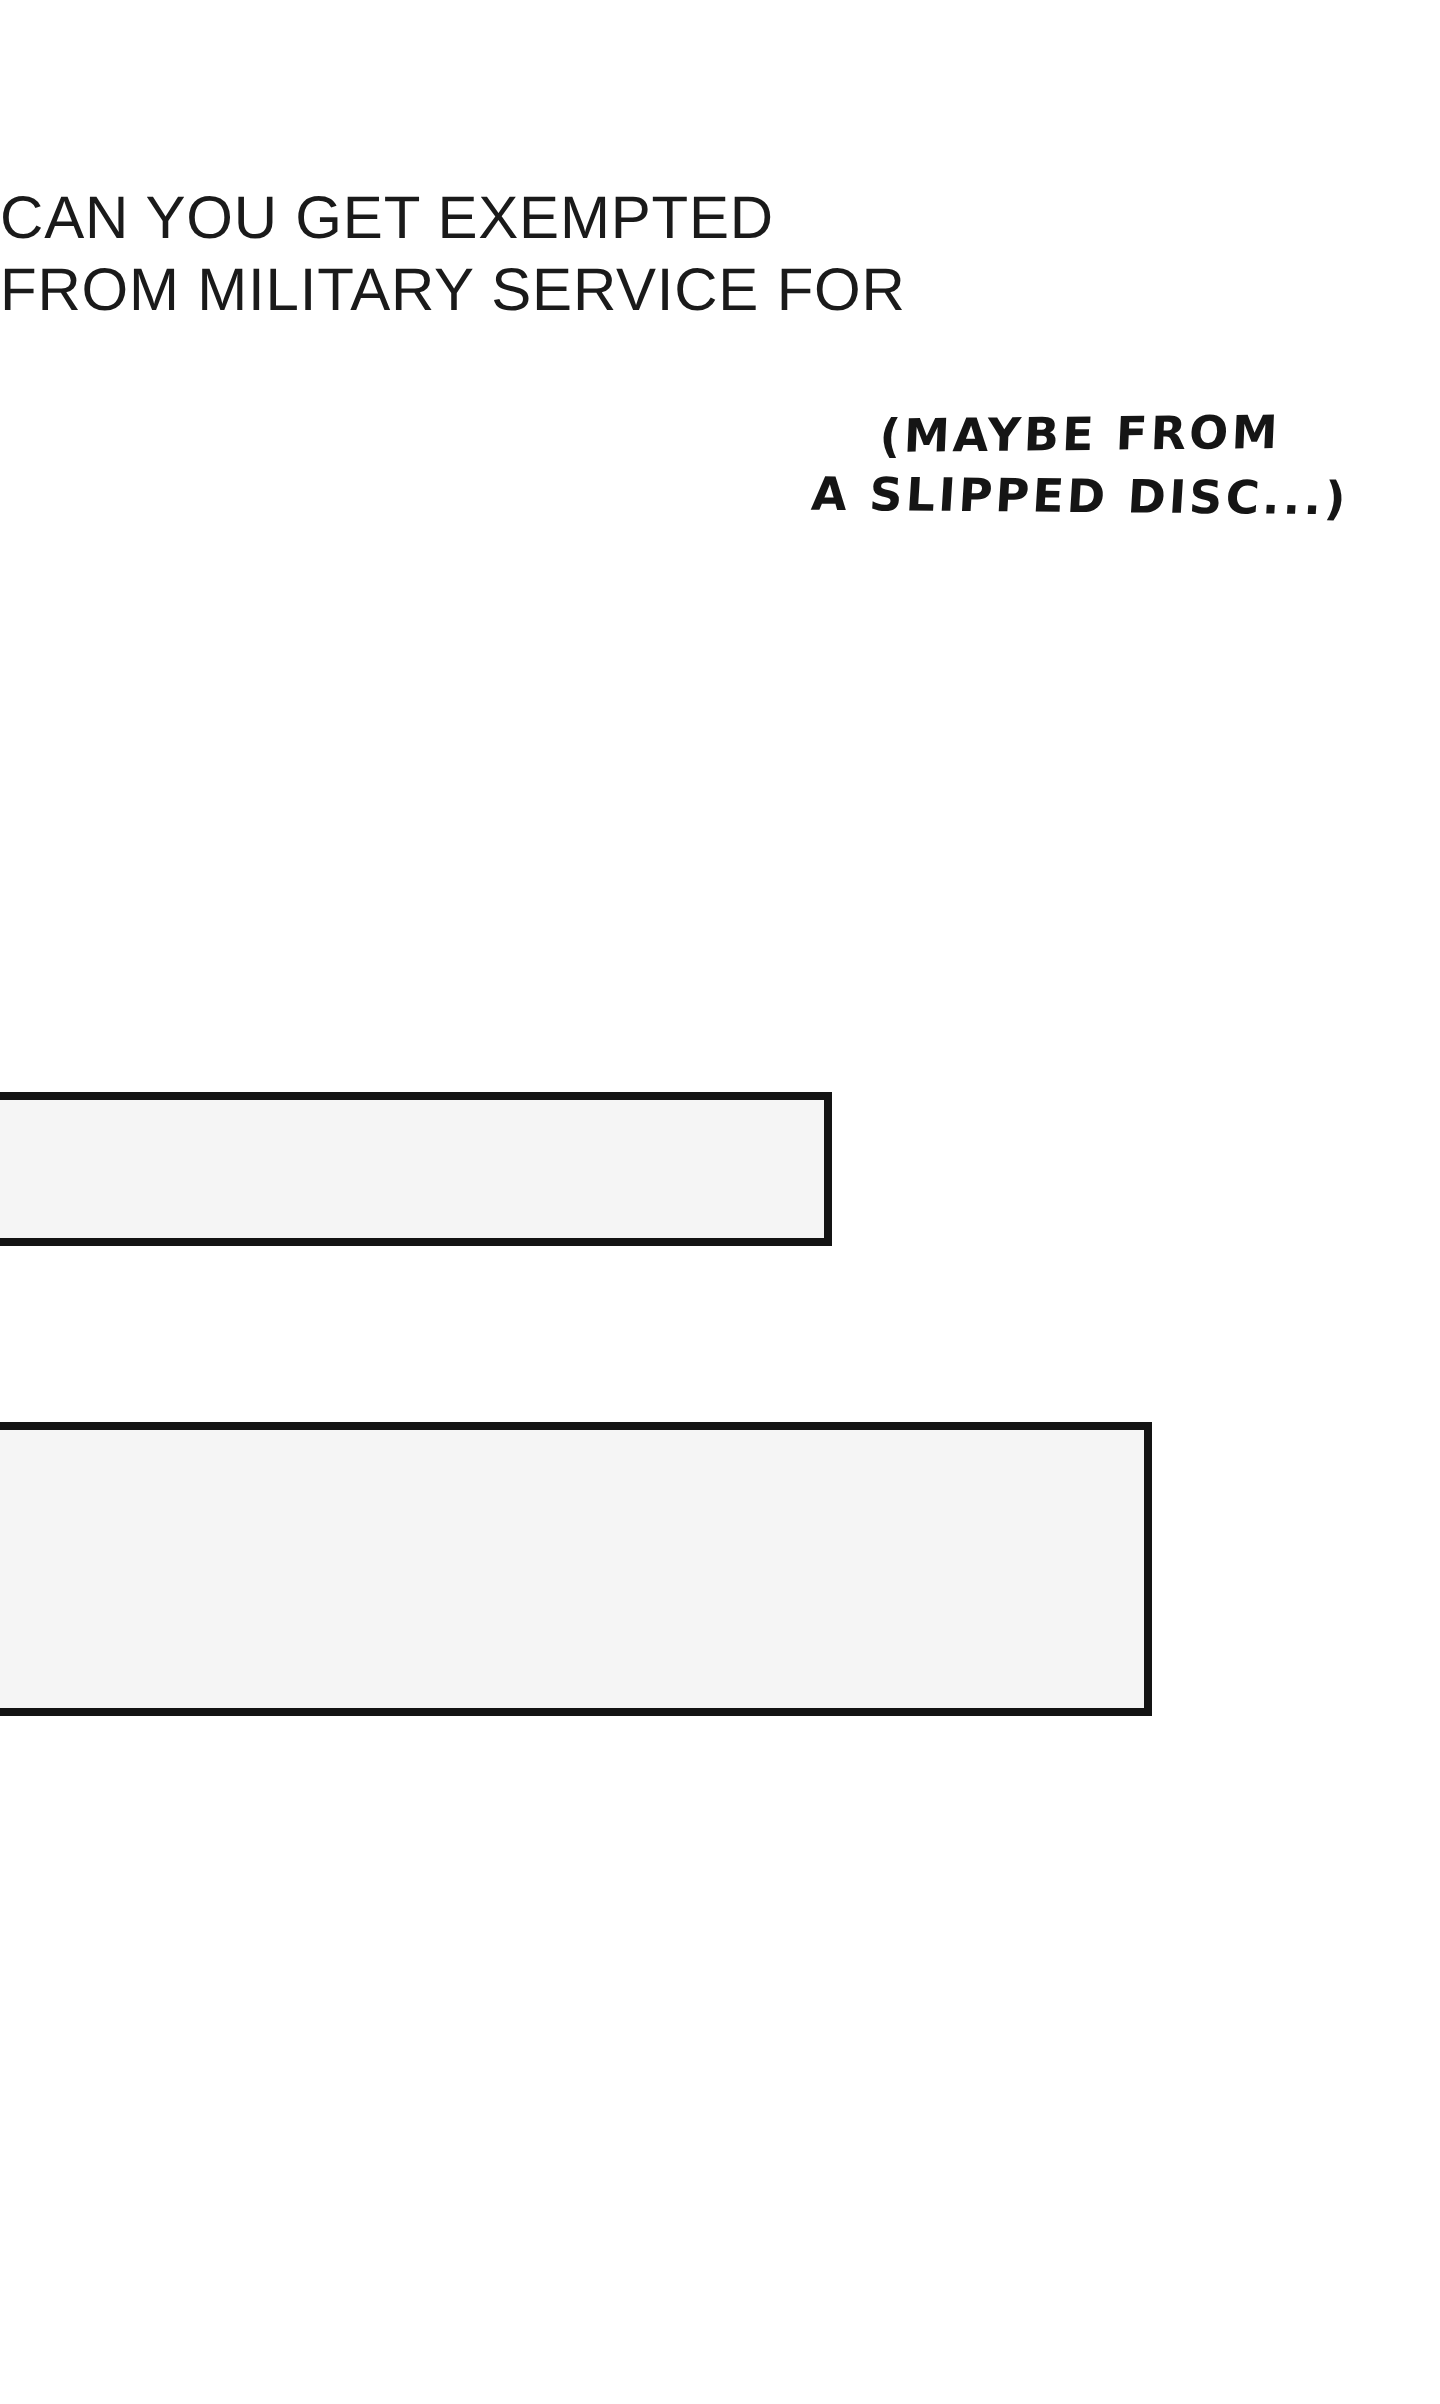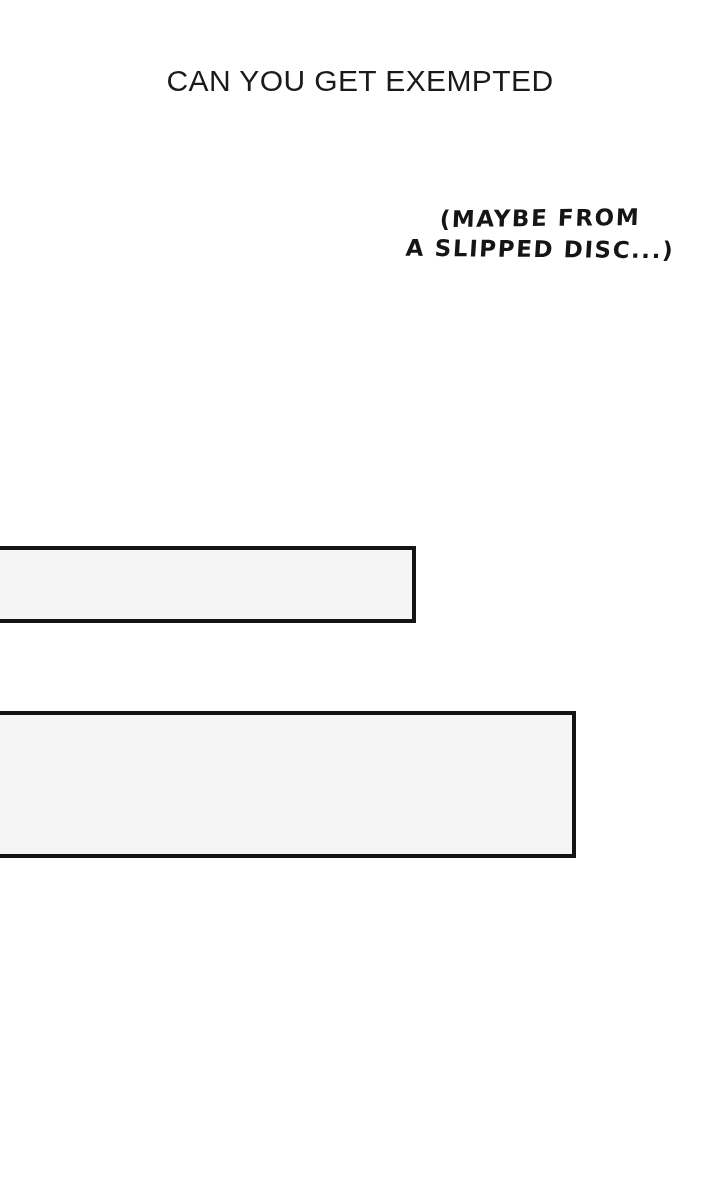--- a/index.html
+++ b/index.html
@@ -18,23 +18,22 @@
     height: 1202px;
     background: #ffffff;
     overflow: hidden;
     margin: 0 auto;
   }
 
   
   .title-block {
     position: absolute;
     left: 0;
-    top: 63px;
+    top: 92px;
     width: 720px;
-    text-align: center;
   }
   .title-line {
     display: block;
     font-family: "Liberation Sans", "DejaVu Sans", sans-serif;
     font-size: 30px;
     line-height: 36px;
     letter-spacing: 0.4px;
     color: #1a1a1a;
     font-weight: 400;
     white-space: nowrap;
@@ -93,20 +92,21 @@
   #gap-middle { top: 623px; height: 88px;  }
   #gap-lower  { top: 858px; height: 344px; }
 </style>
 </head>
 <body>
 
 <div id="page">
 
   <div class="title-block">
     <span class="title-line">CAN YOU GET EXEMPTED</span>
+    <span class="title-line">FROM MILITARY SERVICE FOR</span>
   </div>
 
   <div class="aside-block">
     <span class="aside-line l1">(MAYBE FROM</span>
     <span class="aside-line l2">A SLIPPED DISC...)</span>
   </div>
 
   <div class="spacer-region" id="gap-upper"></div>
 
   <div class="panel-box" id="panel-box-1">

